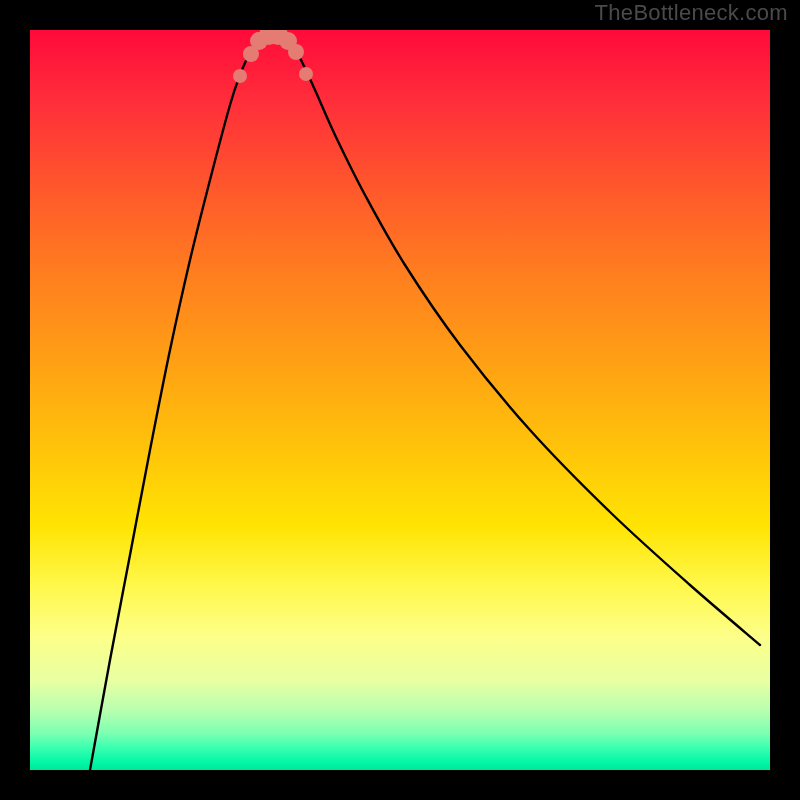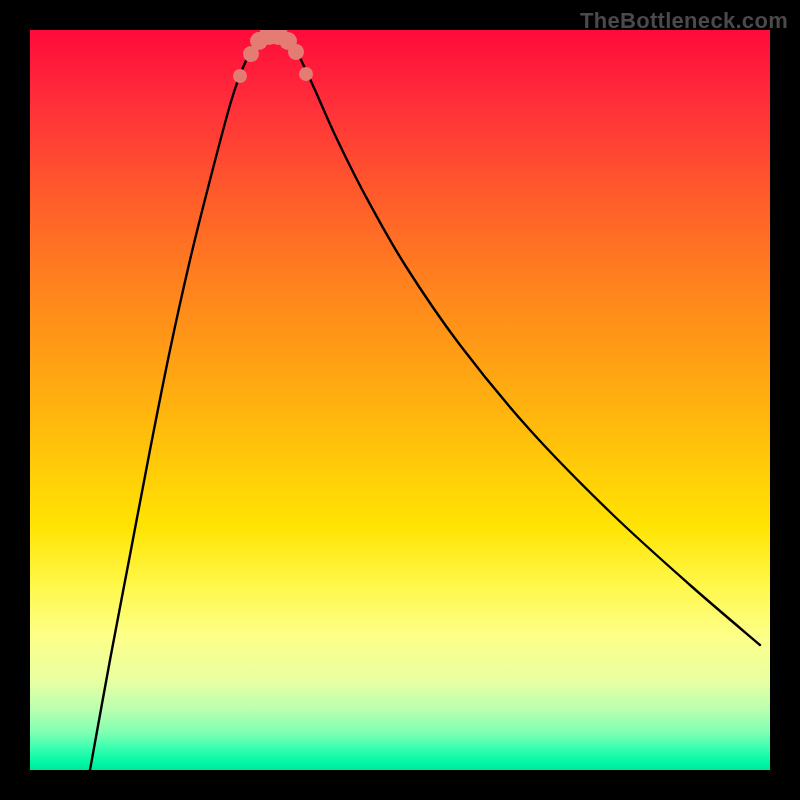--- a/index.html
+++ b/index.html
@@ -30,25 +30,25 @@
       #e8ffa3 88%,
       #b7ffb0 92%,
       #7dffb2 95%,
       #3affb0 97%,
       #00f7a6 99%,
       #00e69a 100%
     );
   }
   .watermark {
     position: absolute;
-    top: 8px;
+    top: 0;
     right: 12px;
     color: #4a4a4a;
     font-size: 22px;
-    font-weight: 700;
+    font-weight: 400;
     letter-spacing: 0.3px;
     z-index: 10;
   }
   svg.curve {
     position: absolute;
     left: 30px;
     top: 30px;
     width: 740px;
     height: 740px;
     z-index: 5;

